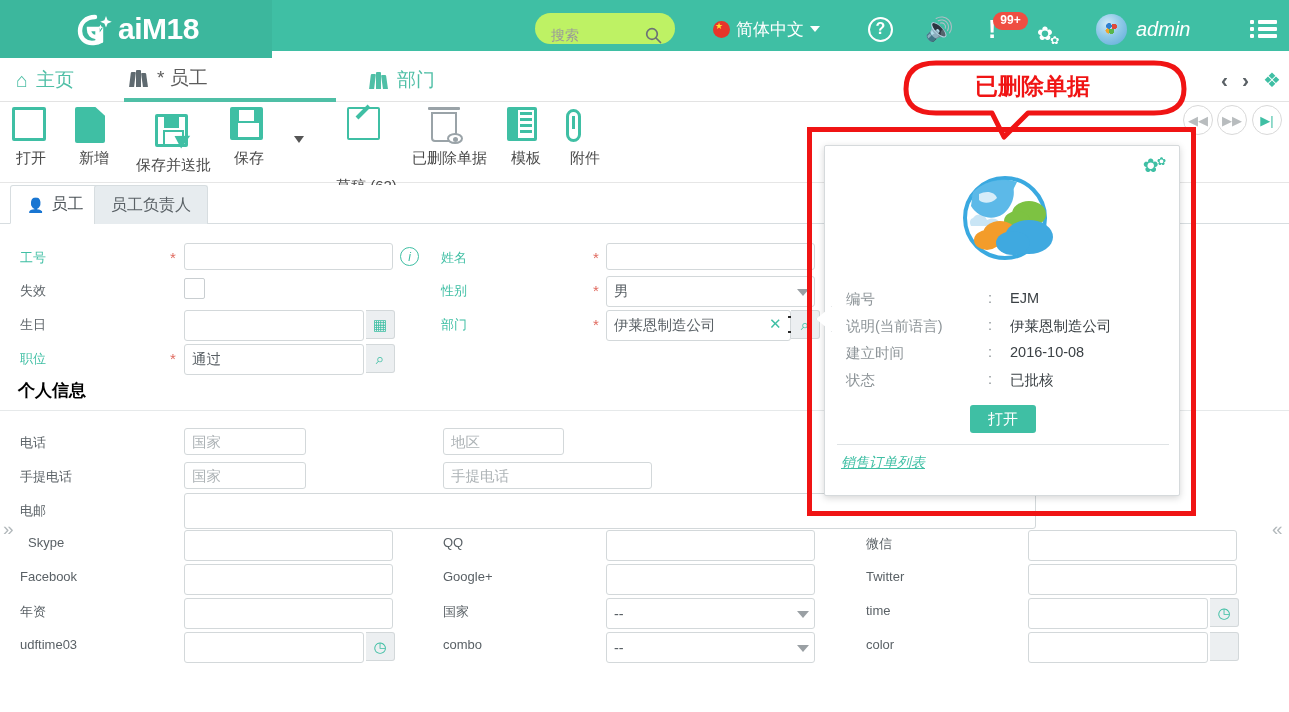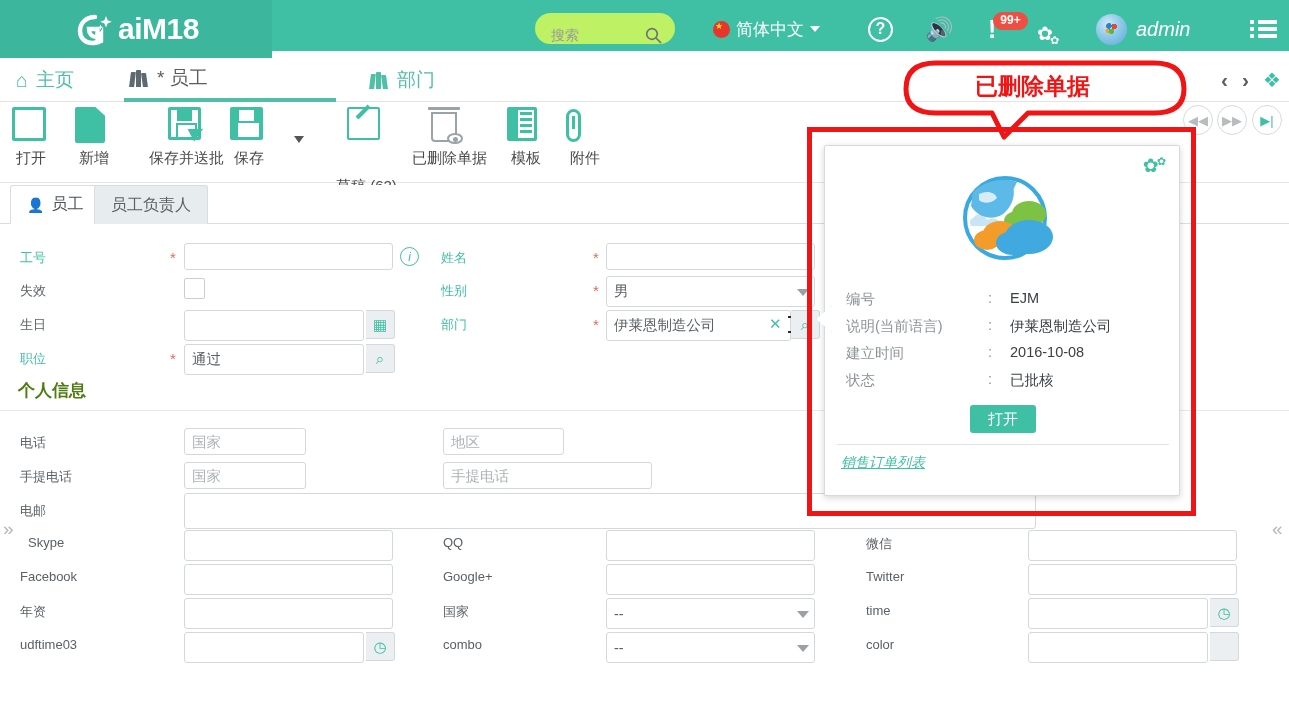--- a/index.html
+++ b/index.html
@@ -254,21 +254,21 @@
     position: absolute; width: 0; height: 0; border-left: 6px solid transparent;
     border-right: 6px solid transparent; border-top: 7px solid #9aa0a4; cursor: pointer;
   }
   .info-i {
     position: absolute; width: 19px; height: 19px; border-radius: 50%;
     border: 1.6px solid #3fbfa4; color: #3fbfa4; font-size: 12px;
     display: flex; align-items: center; justify-content: center;
     font-style: italic; cursor: pointer;
   }
   .section-h {
-    position: absolute; font-size: 17px; font-weight: bold; color: #4d7c0f;
+    position: absolute; font-size: 17px; font-weight: bold; color: #000000;
   }
   .hr-line { position: absolute; height: 1px; background: #e6e9ea; }
   .clear-x {
     position: absolute; color: #3fbfa4; font-size: 15px; cursor: pointer;
   }
   .caret-i {
     position: absolute; width: 2px; height: 17px; background: #2a2a2a;
   }
   .caret-i::before, .caret-i::after {
     content: ""; position: absolute; left: -3px; width: 8px; height: 2px; background: #2a2a2a;
@@ -437,21 +437,21 @@
       <div class="lbl">打开</div>
     </div>
 
     <div class="tbtn" style="left:75px;">
       <div class="ic">
           <div class="ic-new"></div>
         </div>
       <div class="lbl">新增</div>
     </div>
 
-    <div class="tbtn" style="left:149px;">
+    <div class="tbtn" style="left:136px;margin-top:7px;">
       <div class="ic">
           <div class="ic-floppy">
             <span class="arrow-send"></span>
           </div>
         </div>
       <div class="lbl">保存并送批</div>
     </div>
 
     <div class="tbtn" style="left:230px;">
       <div class="ic">

